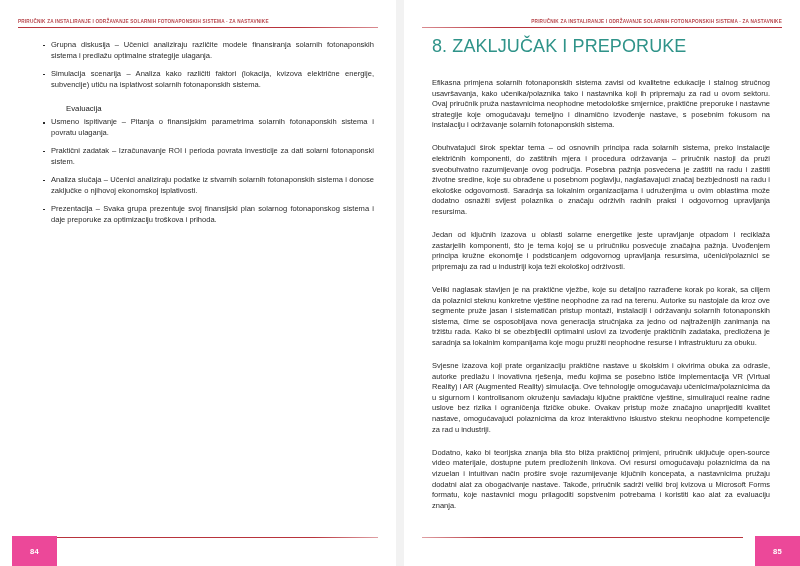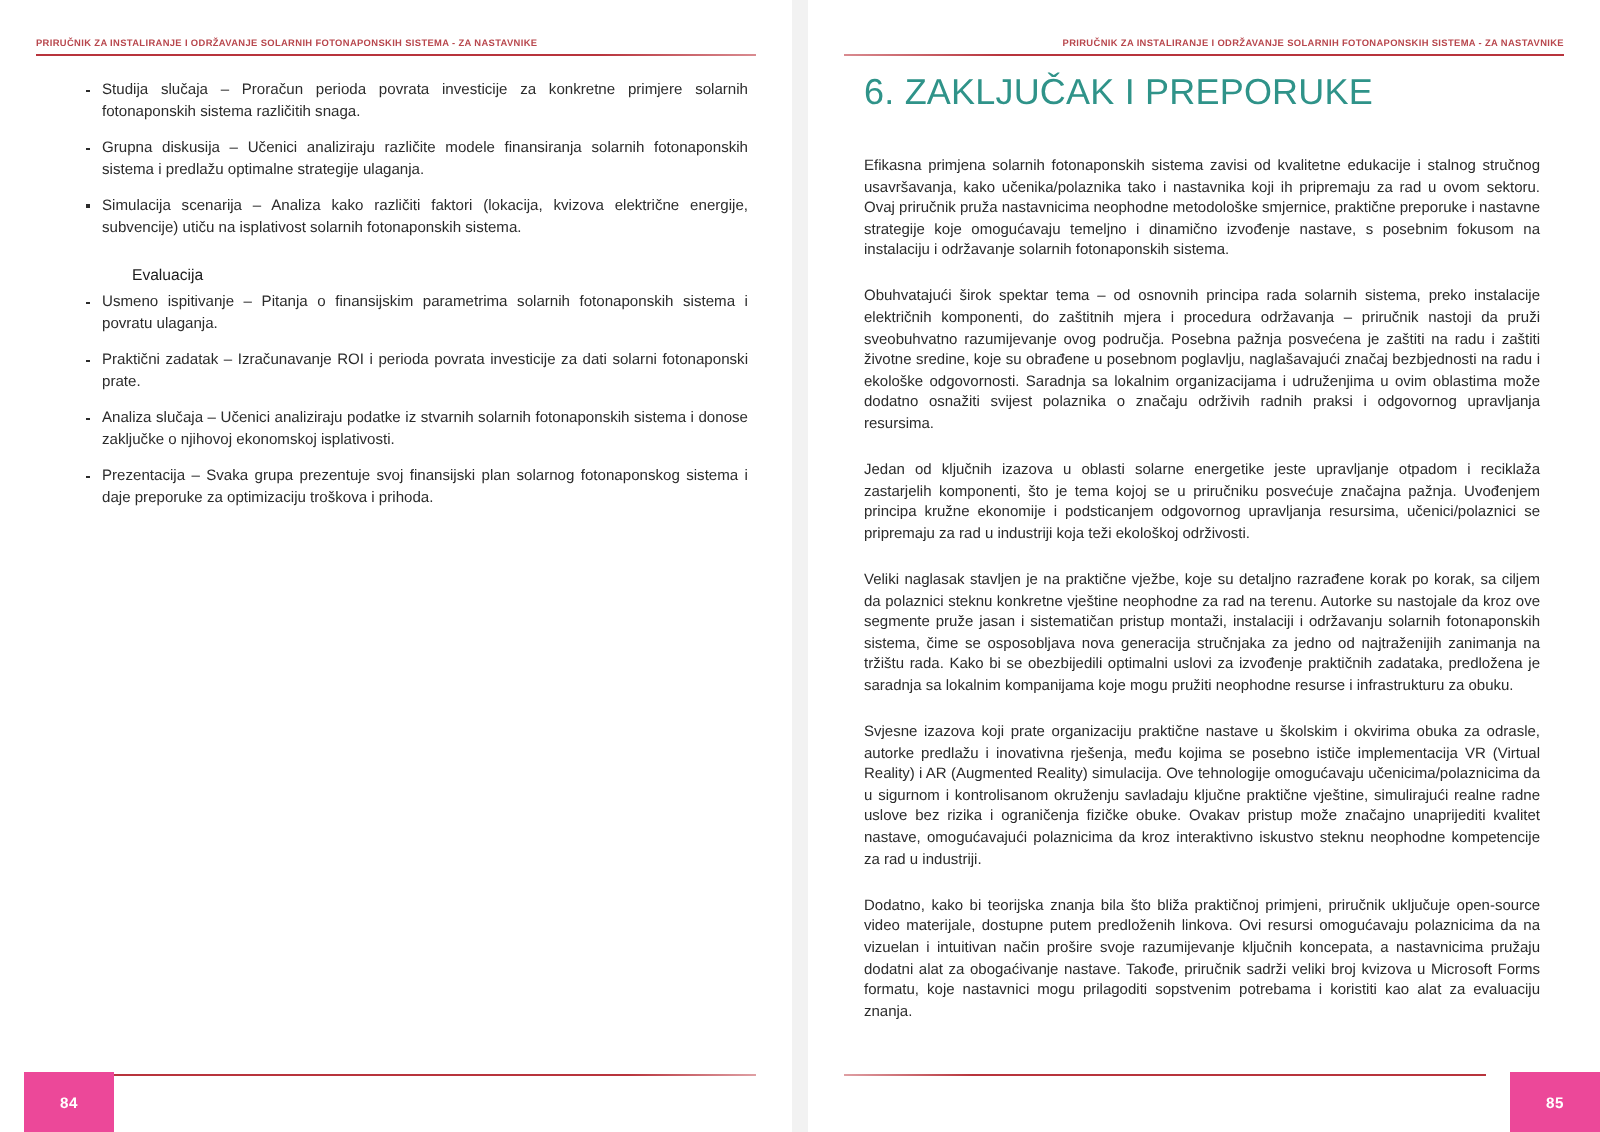--- a/index.html
+++ b/index.html
@@ -177,30 +177,29 @@
   <div class="page page-left">
 
     <div class="header">
       <div class="header-text">PRIRUČNIK ZA INSTALIRANJE I ODRŽAVANJE SOLARNIH FOTONAPONSKIH SISTEMA - ZA NASTAVNIKE</div>
       <div class="header-rule"></div>
     </div>
 
     <div class="content">
 
       <ul class="bullets">
-        <li>Studija slučaja – Proračun perioda povrata investicije za konkretne primjere solarnih fotonaponskih sistema različitih snaga.</li>
         <li>Grupna diskusija – Učenici analiziraju različite modele finansiranja solarnih fotonaponskih sistema i predlažu optimalne strategije ulaganja.</li>
         <li>Simulacija scenarija – Analiza kako različiti faktori (lokacija, kvizova električne energije, subvencije) utiču na isplativost solarnih fotonaponskih sistema.</li>
       </ul>
 
       <div class="subhead">Evaluacija</div>
 
       <ul class="bullets">
         <li>Usmeno ispitivanje – Pitanja o finansijskim parametrima solarnih fotonaponskih sistema i povratu ulaganja.</li>
-        <li>Praktični zadatak – Izračunavanje ROI i perioda povrata investicije za dati solarni fotonaponski prate.</li>
+        <li>Praktični zadatak – Izračunavanje ROI i perioda povrata investicije za dati solarni fotonaponski sistem.</li>
         <li>Analiza slučaja – Učenici analiziraju podatke iz stvarnih solarnih fotonaponskih sistema i donose zaključke o njihovoj ekonomskoj isplativosti.</li>
         <li>Prezentacija – Svaka grupa prezentuje svoj finansijski plan solarnog fotonaponskog sistema i daje preporuke za optimizaciju troškova i prihoda.</li>
       </ul>
 
     </div>
 
     <div class="footer">
       <div class="footer-rule"></div>
       <div class="folio">84</div>
     </div>
@@ -208,21 +207,21 @@
 
   <div class="page page-right">
 
     <div class="header">
       <div class="header-text">PRIRUČNIK ZA INSTALIRANJE I ODRŽAVANJE SOLARNIH FOTONAPONSKIH SISTEMA - ZA NASTAVNIKE</div>
       <div class="header-rule"></div>
     </div>
 
     <div class="content">
 
-      <h1 class="chapter-title">6. ZAKLJUČAK I PREPORUKE</h1>
+      <h1 class="chapter-title">8. ZAKLJUČAK I PREPORUKE</h1>
 
       <p class="body-par">Efikasna primjena solarnih fotonaponskih sistema zavisi od kvalitetne edukacije i stalnog stručnog usavršavanja, kako učenika/polaznika tako i nastavnika koji ih pripremaju za rad u ovom sektoru. Ovaj priručnik pruža nastavnicima neophodne metodološke smjernice, praktične preporuke i nastavne strategije koje omogućavaju temeljno i dinamično izvođenje nastave, s posebnim fokusom na instalaciju i održavanje solarnih fotonaponskih sistema.</p>
       <p class="body-par">Obuhvatajući širok spektar tema – od osnovnih principa rada solarnih sistema, preko instalacije električnih komponenti, do zaštitnih mjera i procedura održavanja – priručnik nastoji da pruži sveobuhvatno razumijevanje ovog područja. Posebna pažnja posvećena je zaštiti na radu i zaštiti životne sredine, koje su obrađene u posebnom poglavlju, naglašavajući značaj bezbjednosti na radu i ekološke odgovornosti. Saradnja sa lokalnim organizacijama i udruženjima u ovim oblastima može dodatno osnažiti svijest polaznika o značaju održivih radnih praksi i odgovornog upravljanja resursima.</p>
       <p class="body-par">Jedan od ključnih izazova u oblasti solarne energetike jeste upravljanje otpadom i reciklaža zastarjelih komponenti, što je tema kojoj se u priručniku posvećuje značajna pažnja. Uvođenjem principa kružne ekonomije i podsticanjem odgovornog upravljanja resursima, učenici/polaznici se pripremaju za rad u industriji koja teži ekološkoj održivosti.</p>
       <p class="body-par">Veliki naglasak stavljen je na praktične vježbe, koje su detaljno razrađene korak po korak, sa ciljem da polaznici steknu konkretne vještine neophodne za rad na terenu. Autorke su nastojale da kroz ove segmente pruže jasan i sistematičan pristup montaži, instalaciji i održavanju solarnih fotonaponskih sistema, čime se osposobljava nova generacija stručnjaka za jedno od najtraženijih zanimanja na tržištu rada. Kako bi se obezbijedili optimalni uslovi za izvođenje praktičnih zadataka, predložena je saradnja sa lokalnim kompanijama koje mogu pružiti neophodne resurse i infrastrukturu za obuku.</p>
       <p class="body-par">Svjesne izazova koji prate organizaciju praktične nastave u školskim i okvirima obuka za odrasle, autorke predlažu i inovativna rješenja, među kojima se posebno ističe implementacija VR (Virtual Reality) i AR (Augmented Reality) simulacija. Ove tehnologije omogućavaju učenicima/polaznicima da u sigurnom i kontrolisanom okruženju savladaju ključne praktične vještine, simulirajući realne radne uslove bez rizika i ograničenja fizičke obuke. Ovakav pristup može značajno unaprijediti kvalitet nastave, omogućavajući polaznicima da kroz interaktivno iskustvo steknu neophodne kompetencije za rad u industriji.</p>
       <p class="body-par">Dodatno, kako bi teorijska znanja bila što bliža praktičnoj primjeni, priručnik uključuje open-source video materijale, dostupne putem predloženih linkova. Ovi resursi omogućavaju polaznicima da na vizuelan i intuitivan način prošire svoje razumijevanje ključnih koncepata, a nastavnicima pružaju dodatni alat za obogaćivanje nastave. Takođe, priručnik sadrži veliki broj kvizova u Microsoft Forms formatu, koje nastavnici mogu prilagoditi sopstvenim potrebama i koristiti kao alat za evaluaciju znanja.</p>
 
     </div>
 

